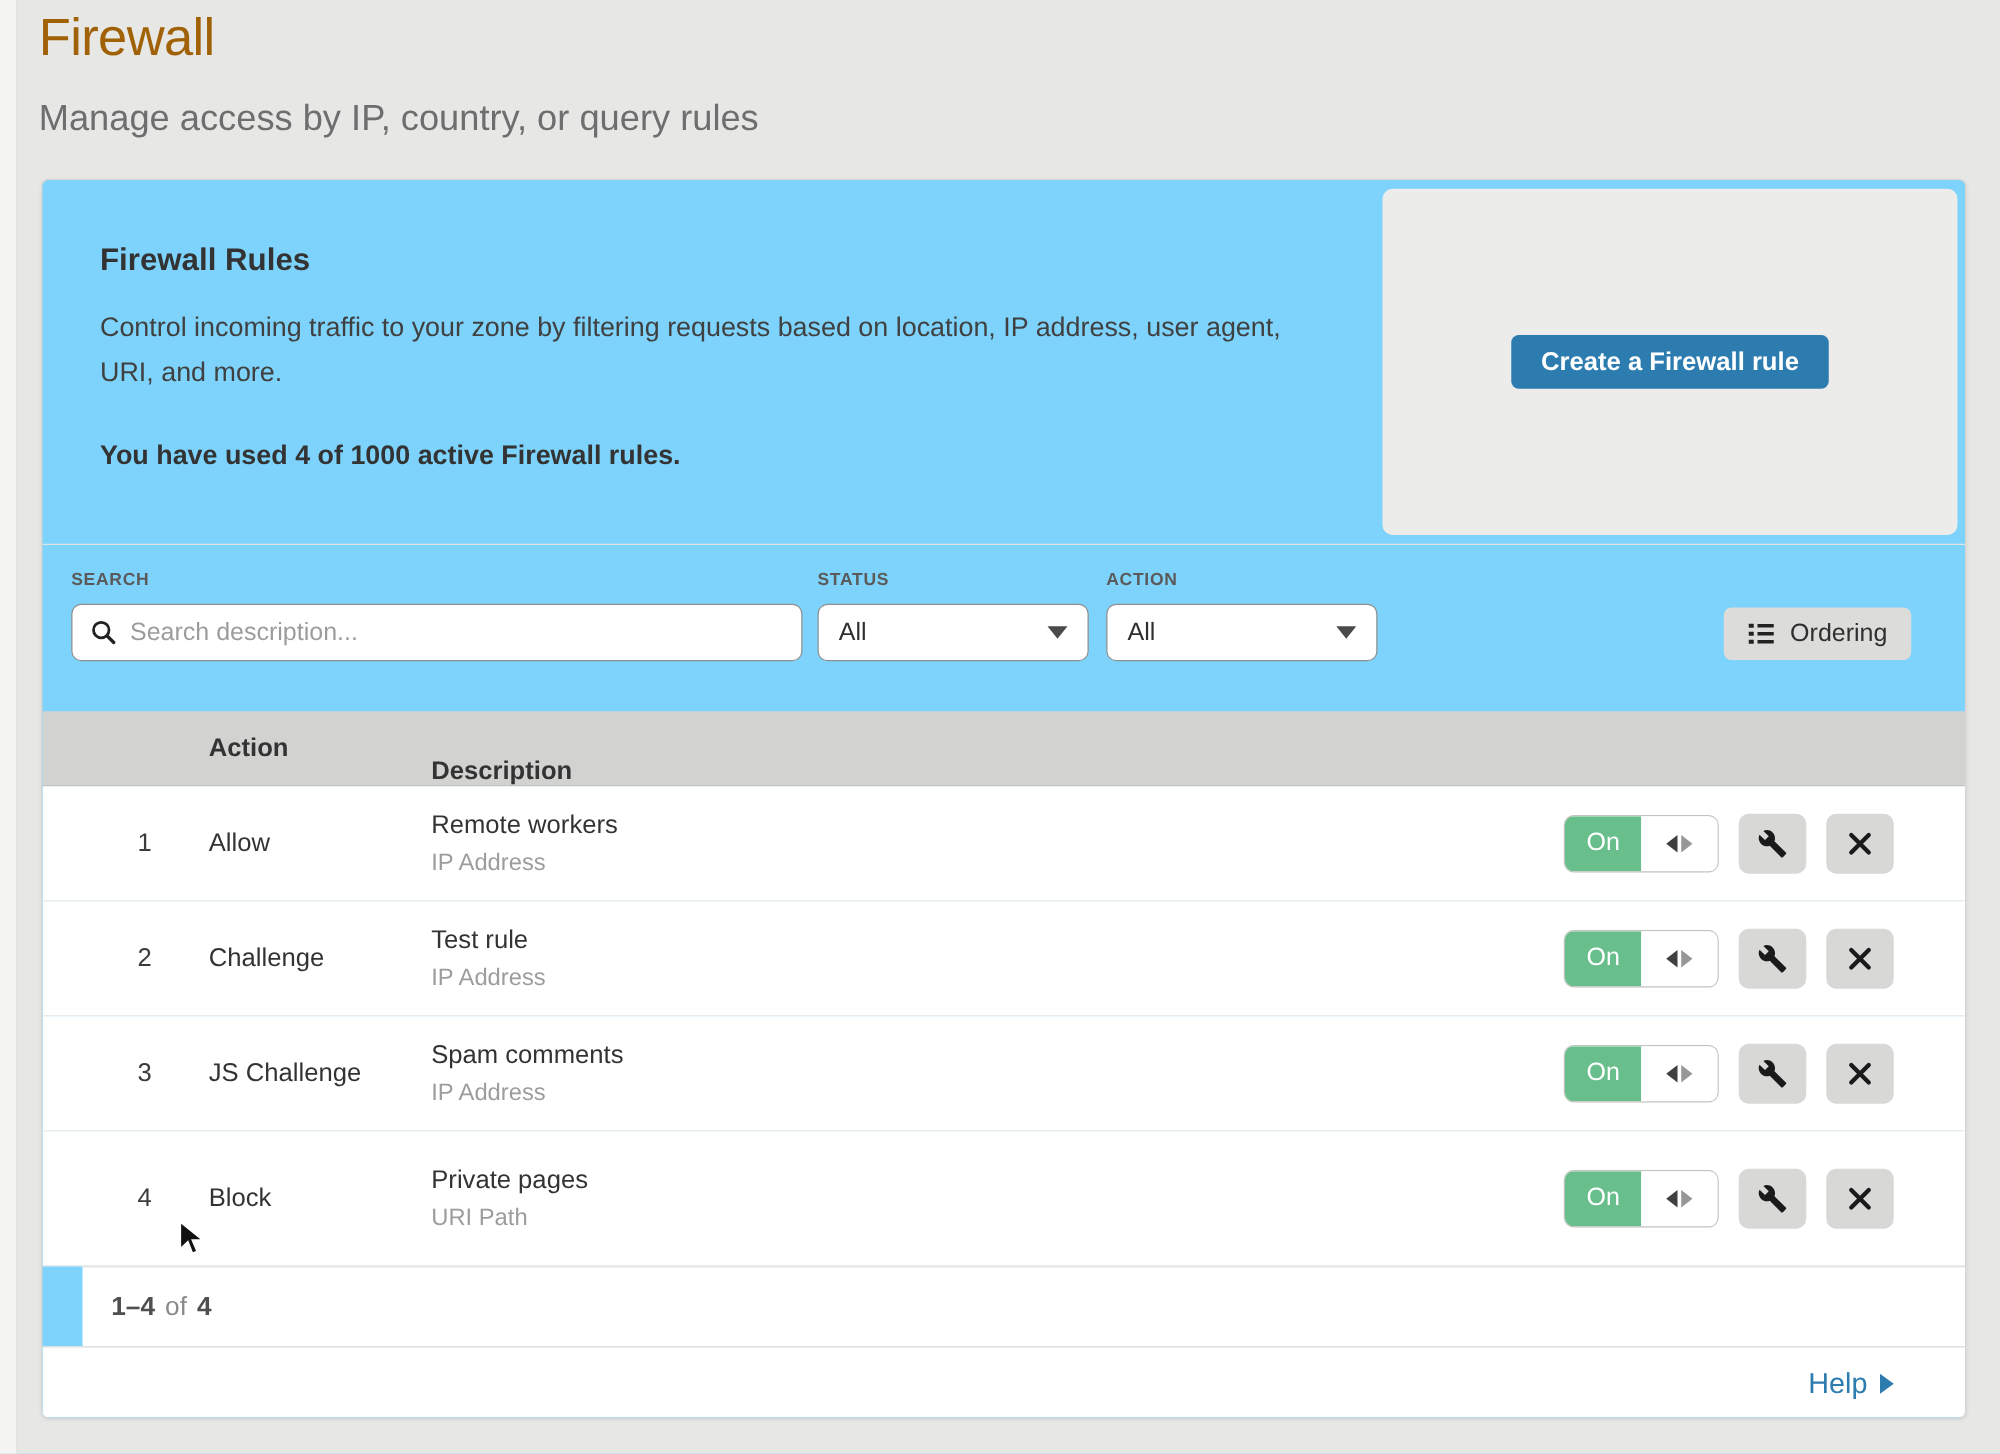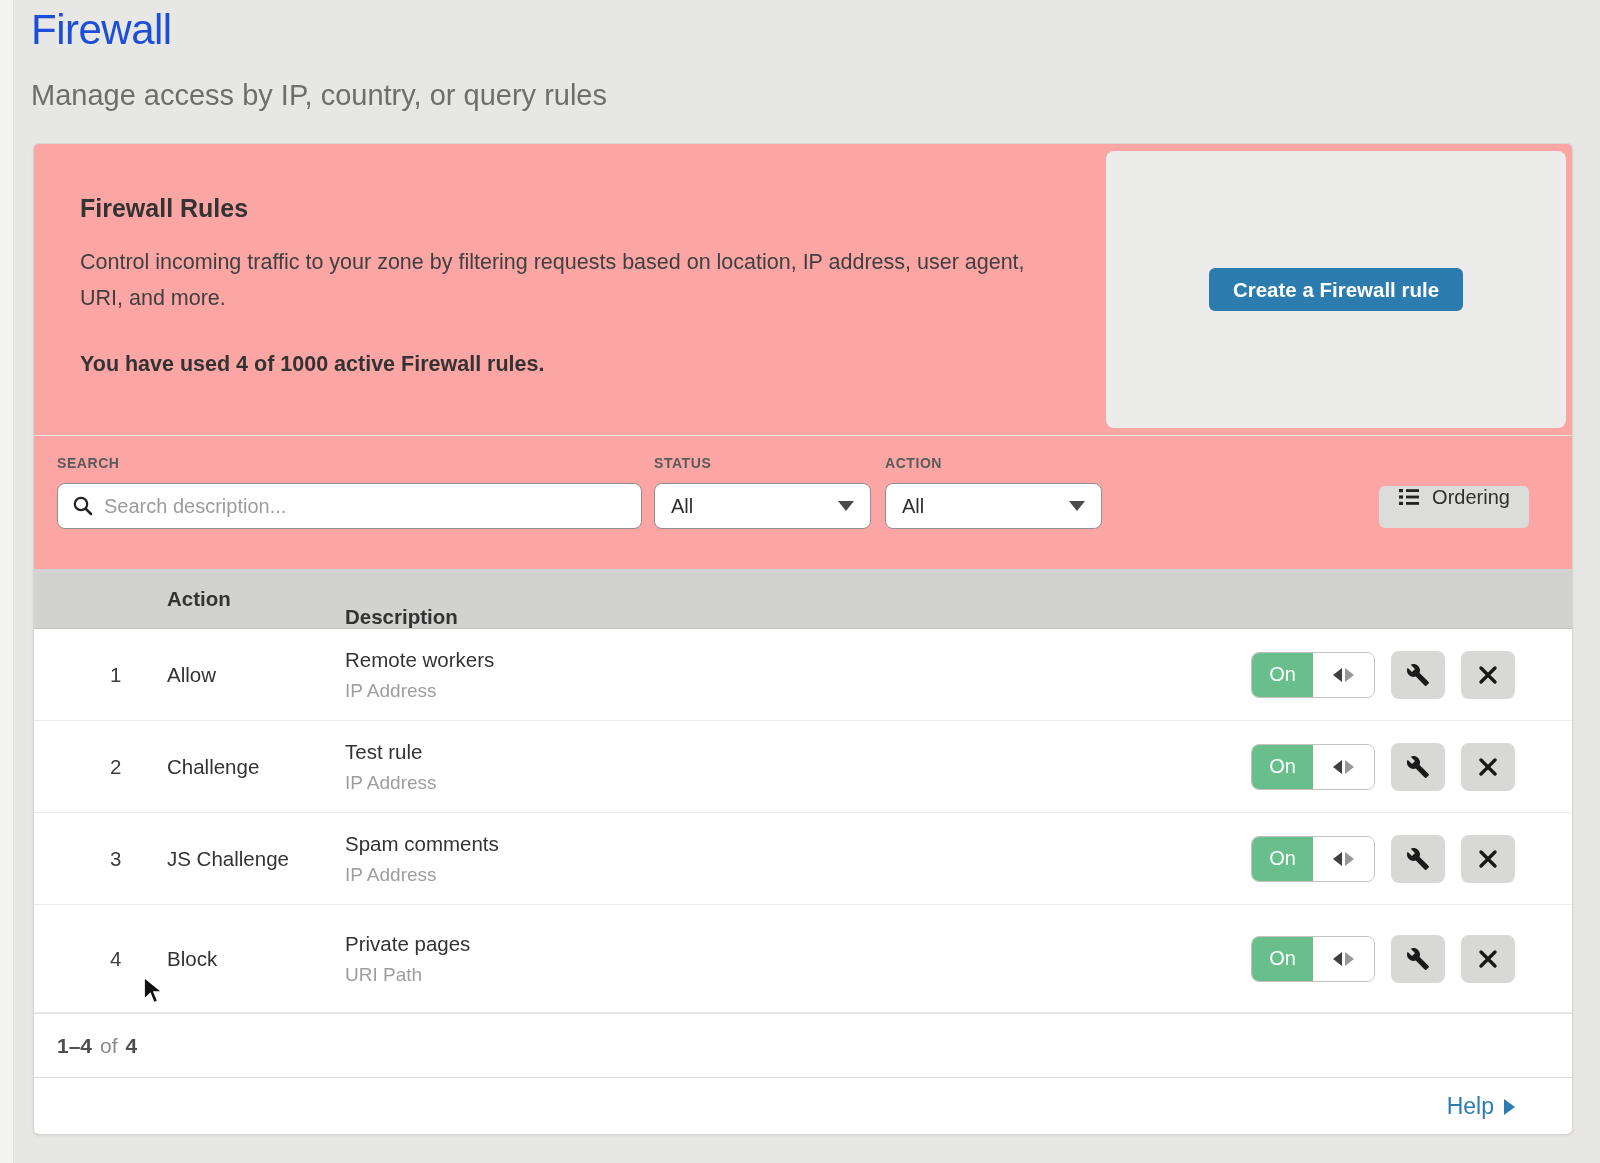--- a/index.html
+++ b/index.html
@@ -11,30 +11,30 @@
     overflow:hidden;
     color:#333;
   }
   .left-strip {
     position:absolute; left:0; top:0; width:14px; height:1163px;
     background:#f4f4f2; border-right:1px solid #dededc;
   }
   
   .page-title {
     position:absolute; left:31px; top:6px;
-    font-size:42px; font-weight:500; color:#1d4ed8; letter-spacing:-0.5px;
+    font-size:42px; font-weight:500; color:#a16207; letter-spacing:-0.5px;
   }
   .page-subtitle {
     position:absolute; left:31px; top:79px;
     font-size:29px; font-weight:400; color:#6e6e6e;
   }
   
   .card {
     position:absolute; left:33px; top:143px; width:1540px; height:992px;
-    background:#fca5a5; border:1px solid #d6d6d4; border-radius:6px;
+    background:#7dd3fc; border:1px solid #d6d6d4; border-radius:6px;
     box-shadow:0 1px 3px rgba(0,0,0,.07);
     overflow:hidden;
     display:flex; flex-direction:column;
   }
   
   .card-top { position:relative; height:292px; border-bottom:1px solid #e3e3e1; flex:none; }
   .rules-heading { position:absolute; left:46px; top:50px; font-size:25px; font-weight:700; color:#333; }
   .rules-desc {
     position:absolute; left:46px; top:100px; width:950px;
     font-size:21.5px; line-height:36px; color:#404040;
@@ -77,21 +77,21 @@
   }
   .sel-status { left:620px; }
   .sel-action { left:851px; }
   .caret-down {
     width:0; height:0; border-left:8px solid transparent; border-right:8px solid transparent;
     border-top:10px solid #4a4a4a;
   }
   .ordering-btn {
     position:absolute; left:1345px; top:50px; height:42px; width:150px;
     background:#dcdcda; border:none; border-radius:6px; cursor:pointer;
-    display:flex; align-items:flex-start; justify-content:center; gap:12px;
+    display:flex; align-items:center; justify-content:center; gap:12px;
     font-family:inherit; font-size:20px; color:#2f2f2f;
   }
   
   .table-header {
     height:60px; background:#d2d2d0; border-bottom:1px solid #c3c3c1; flex:none;
     display:flex; align-items:center; font-size:20.5px; font-weight:700; color:#333;
   }
   .th-action { margin-left:133px; width:178px; }
   .th-desc { flex:1;margin-top:36px; }
   .rule-row {
@@ -121,21 +121,21 @@
   .tri-l { width:0; height:0; border-top:7px solid transparent; border-bottom:7px solid transparent; border-right:9px solid #3f3f3f; }
   .tri-r { width:0; height:0; border-top:7px solid transparent; border-bottom:7px solid transparent; border-left:9px solid #979797; }
   .icon-btn {
     width:54px; height:48px; border:none; border-radius:8px; background:#d8d8d6;
     display:flex; align-items:center; justify-content:center; cursor:pointer;
   }
   
   .pagination-row {
     height:64px; flex:none; border-top:1px solid #e2e2e0;
     display:flex; align-items:center; padding-left:23px;
-    font-size:21px; background:#fff;
+    font-size:21px; background:#fff;margin-left:32px;
   }
   .pag-strong { font-weight:700; color:#4f4f4f; }
   .pag-of { color:#8a8a8a; margin:0 8px; }
   .card-footer {
     flex:1; border-top:1px solid #dcdcda; background:#fff;
     display:flex; align-items:center; justify-content:flex-end; padding-right:57px;
   }
   .help-link {
     display:flex; align-items:center; gap:10px; cursor:pointer;
     font-size:23px; color:var(--accent-blue,#2c7cb0); text-decoration:none;

